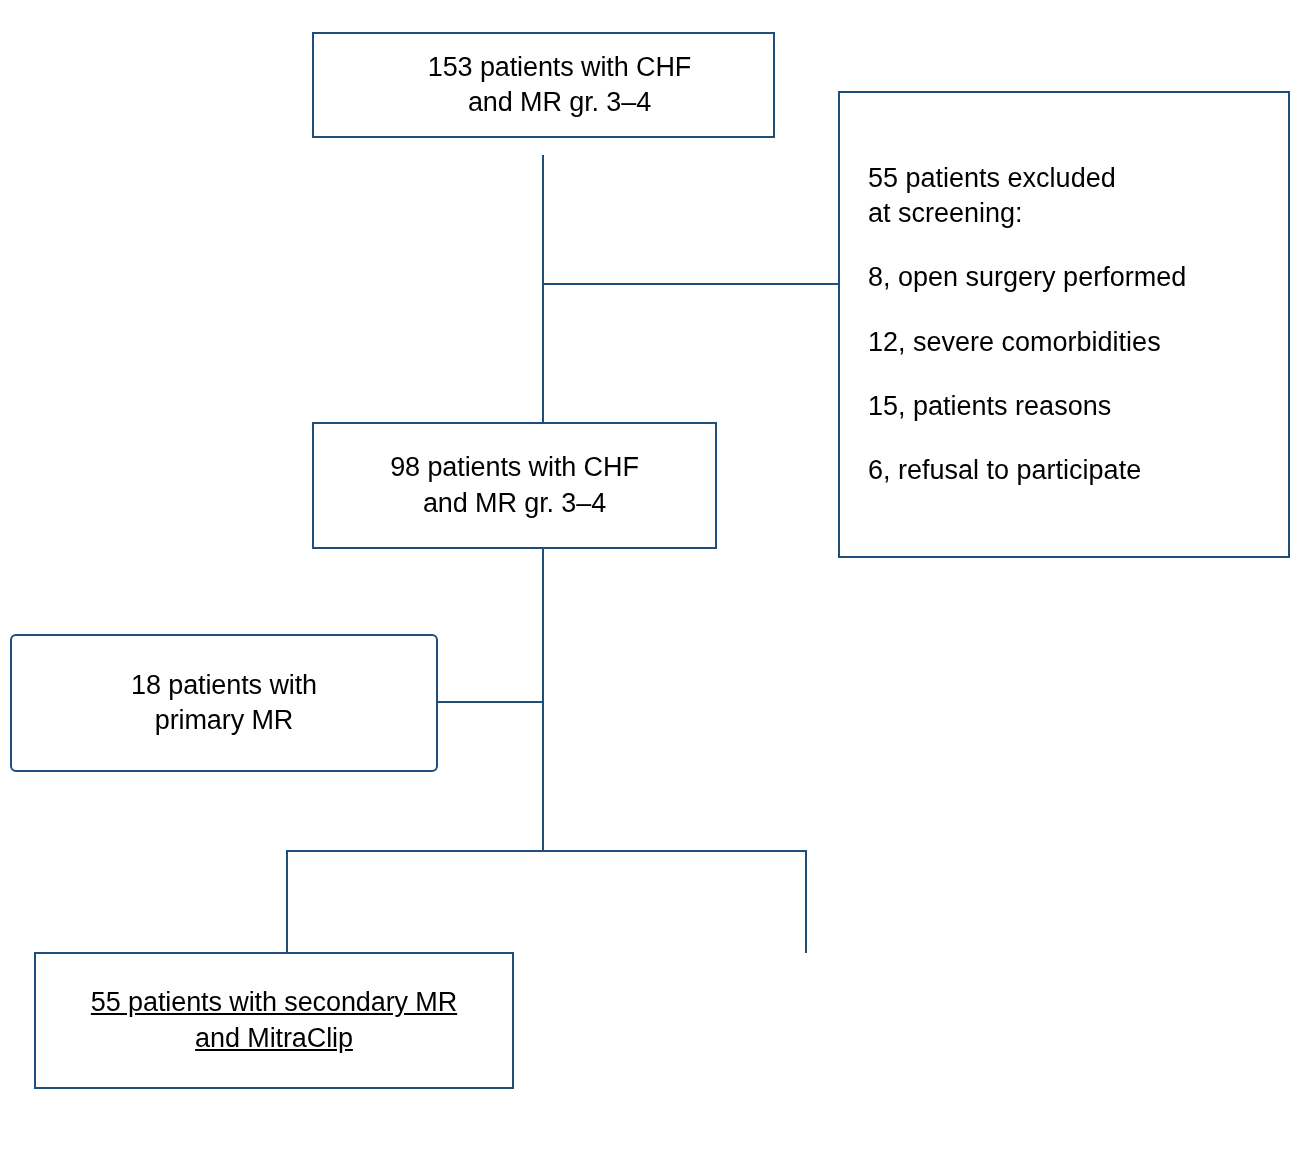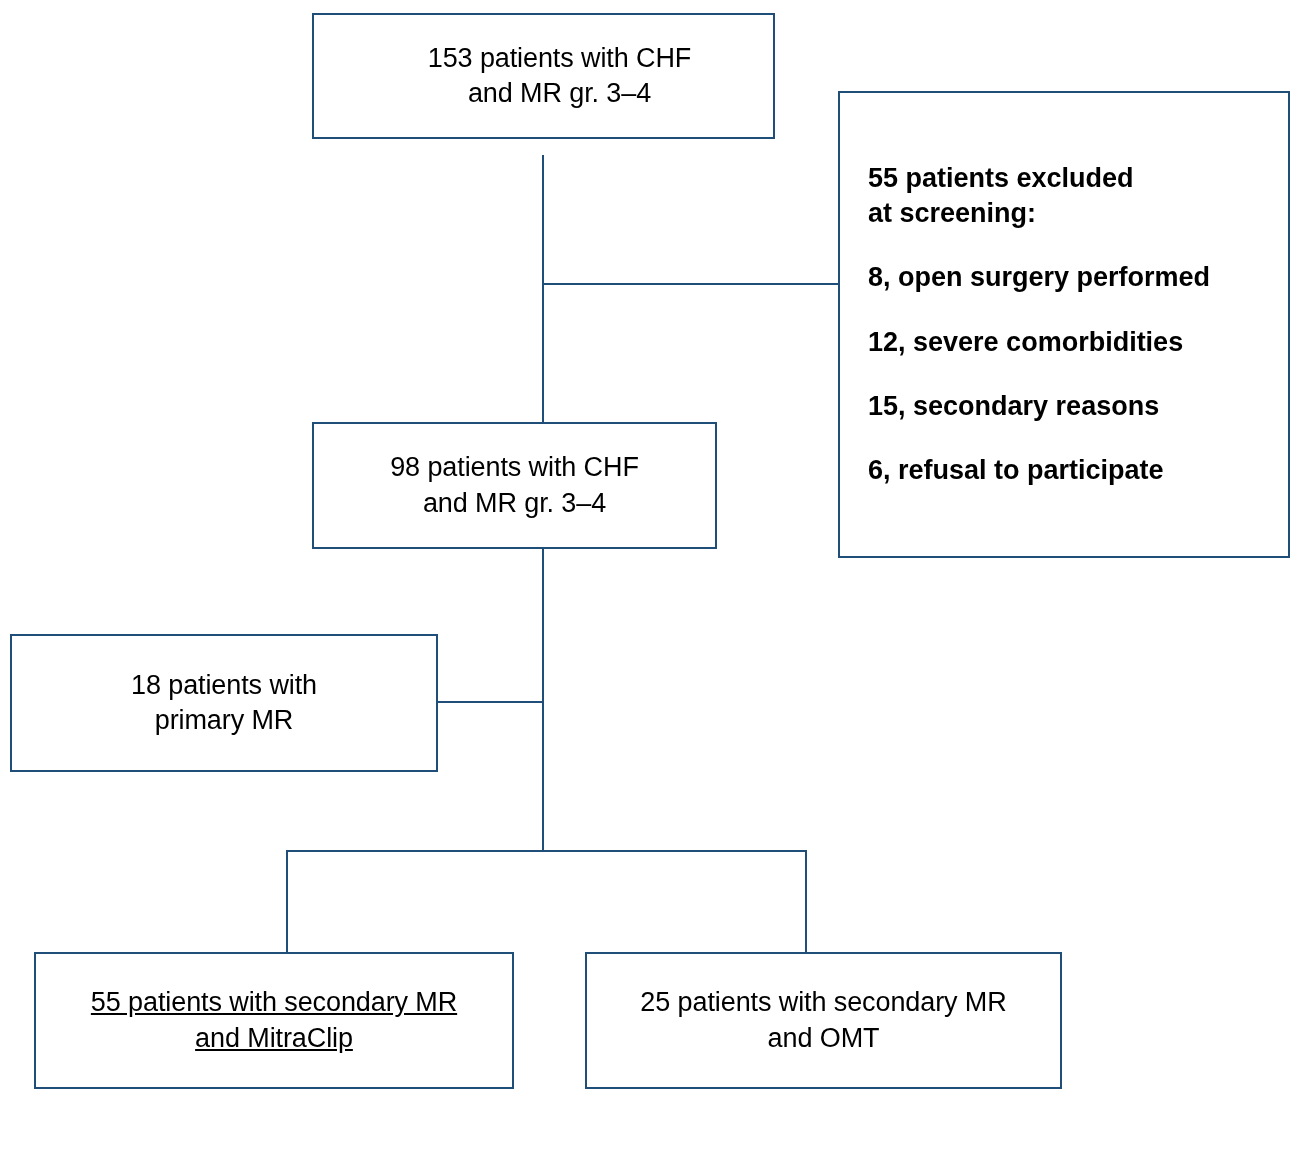--- a/index.html
+++ b/index.html
@@ -41,21 +41,20 @@
   .excl-box {
     position: absolute;
     box-sizing: border-box;
     border: 2px solid #1F4E79;
     background: #ffffff;
     display: flex;
     flex-direction: column;
     justify-content: center;
     padding: 0 13px 0 28px;
     z-index: 3;
-    font-weight: bold;
   }
   .excl-line {
     font-size: 27px;
     line-height: 1.30;
     color: #000000;
     white-space: pre-line;
     text-align: left;
     margin: 0;
   }
   .excl-line + .excl-line {
@@ -83,47 +82,43 @@
   <div class="conn-v" style="left:542px; top:155px; height:697px;"></div>
 
   <div class="conn-h" style="left:542px; top:283px; width:298px;"></div>
 
   <div class="conn-h" style="left:437px; top:701px; width:107px;"></div>
 
   <div class="conn-h" style="left:286px; top:850px; width:521px;"></div>
   <div class="conn-v" style="left:286px; top:850px; height:103px;"></div>
   <div class="conn-v" style="left:805px; top:850px; height:103px;"></div>
 
-  <div class="node-box" style="left:312px; top:13px; width:463px; height:126px;padding-left:32px;">
+  <div class="node-box" style="left:312px; top:32px; width:463px; height:106px;padding-left:32px;">
     <div class="node-text">153 patients with CHF
 and MR gr. 3–4</div>
   </div>
 
   <div class="excl-box" style="left:838px; top:91px; width:452px; height:467px;">
     <p class="excl-line">55 patients excluded
 at screening:</p>
     <p class="excl-line">8, open surgery performed</p>
     <p class="excl-line">12, severe comorbidities</p>
-    <p class="excl-line">15, secondary reasons</p>
+    <p class="excl-line">15, patients reasons</p>
     <p class="excl-line">6, refusal to participate</p>
   </div>
 
   <div class="node-box" style="left:312px; top:422px; width:405px; height:127px;">
     <div class="node-text">98 patients with CHF
 and MR gr. 3–4</div>
   </div>
 
-  <div class="node-box" style="left:10px; top:634px; width:428px; height:138px;">
+  <div class="node-box" style="left:10px; top:634px; width:428px; height:138px;border-radius:6px;">
     <div class="node-text">18 patients with
 primary MR</div>
   </div>
 
   <div class="node-box" style="left:34px; top:952px; width:480px; height:137px;text-decoration:underline;">
     <div class="node-text">55 patients with secondary MR
 and MitraClip</div>
   </div>
 
-  <div class="node-box" style="left:585px; top:952px; width:477px; height:137px;">
-    <div class="node-text">25 patients with secondary MR
-and OMT</div>
-  </div>
 
 </div>
 
 </body></html>

